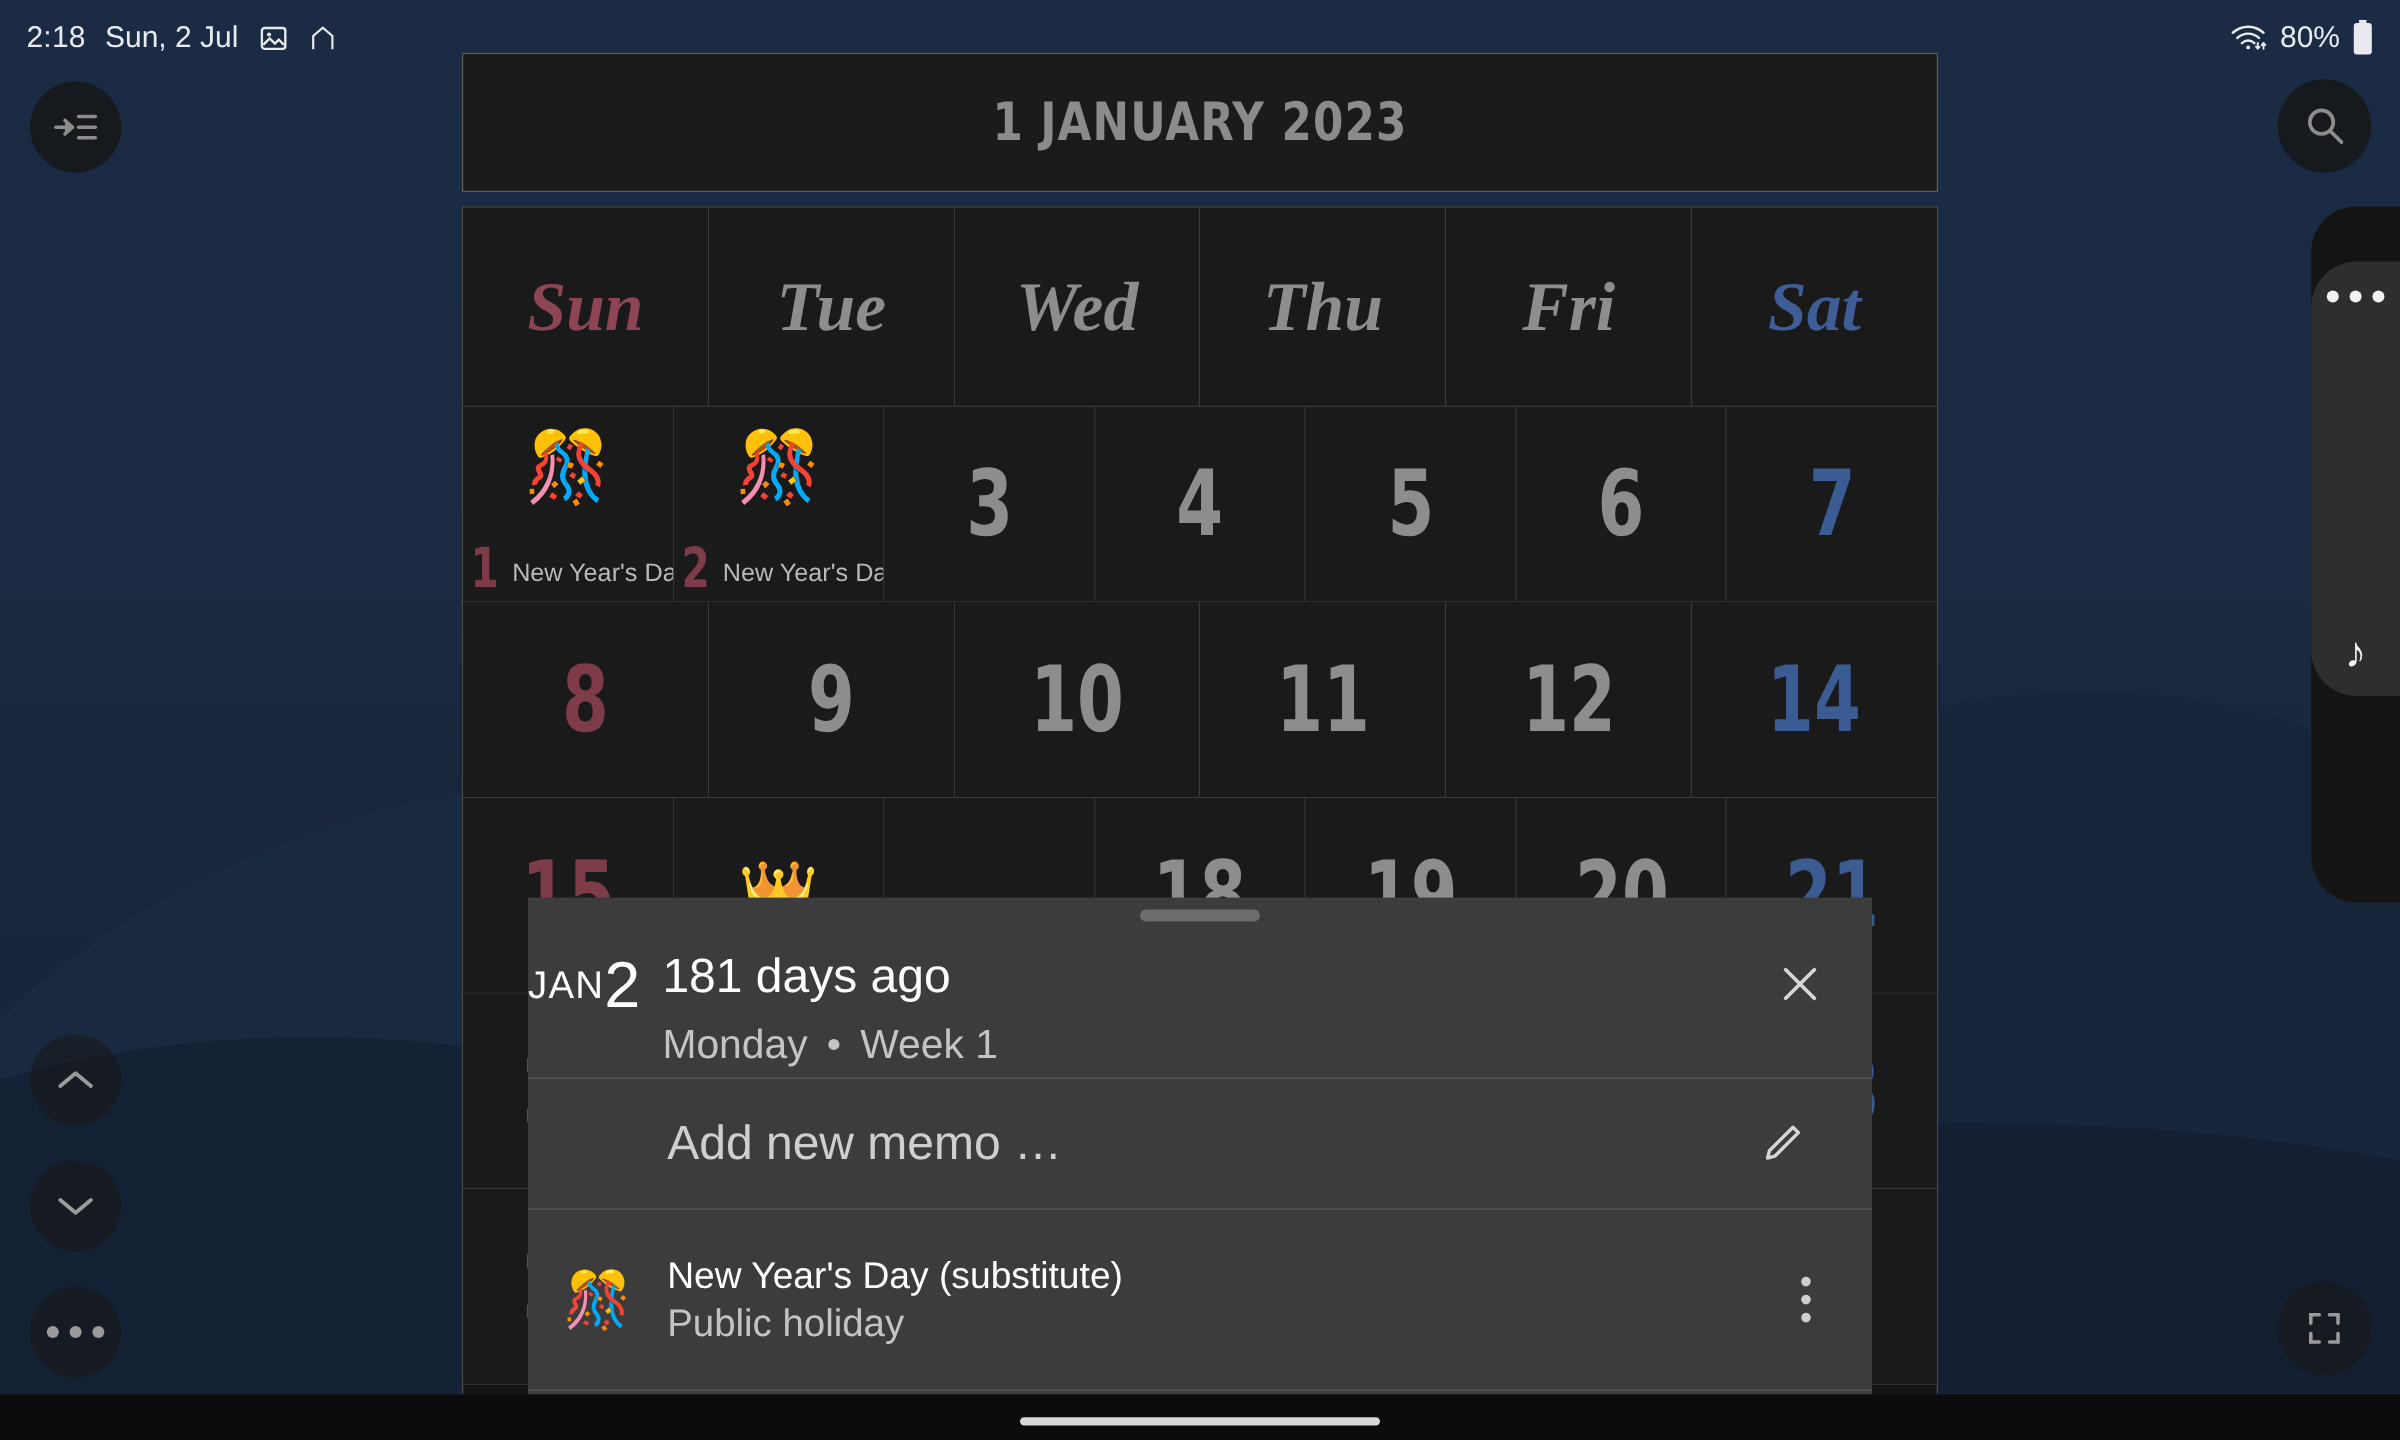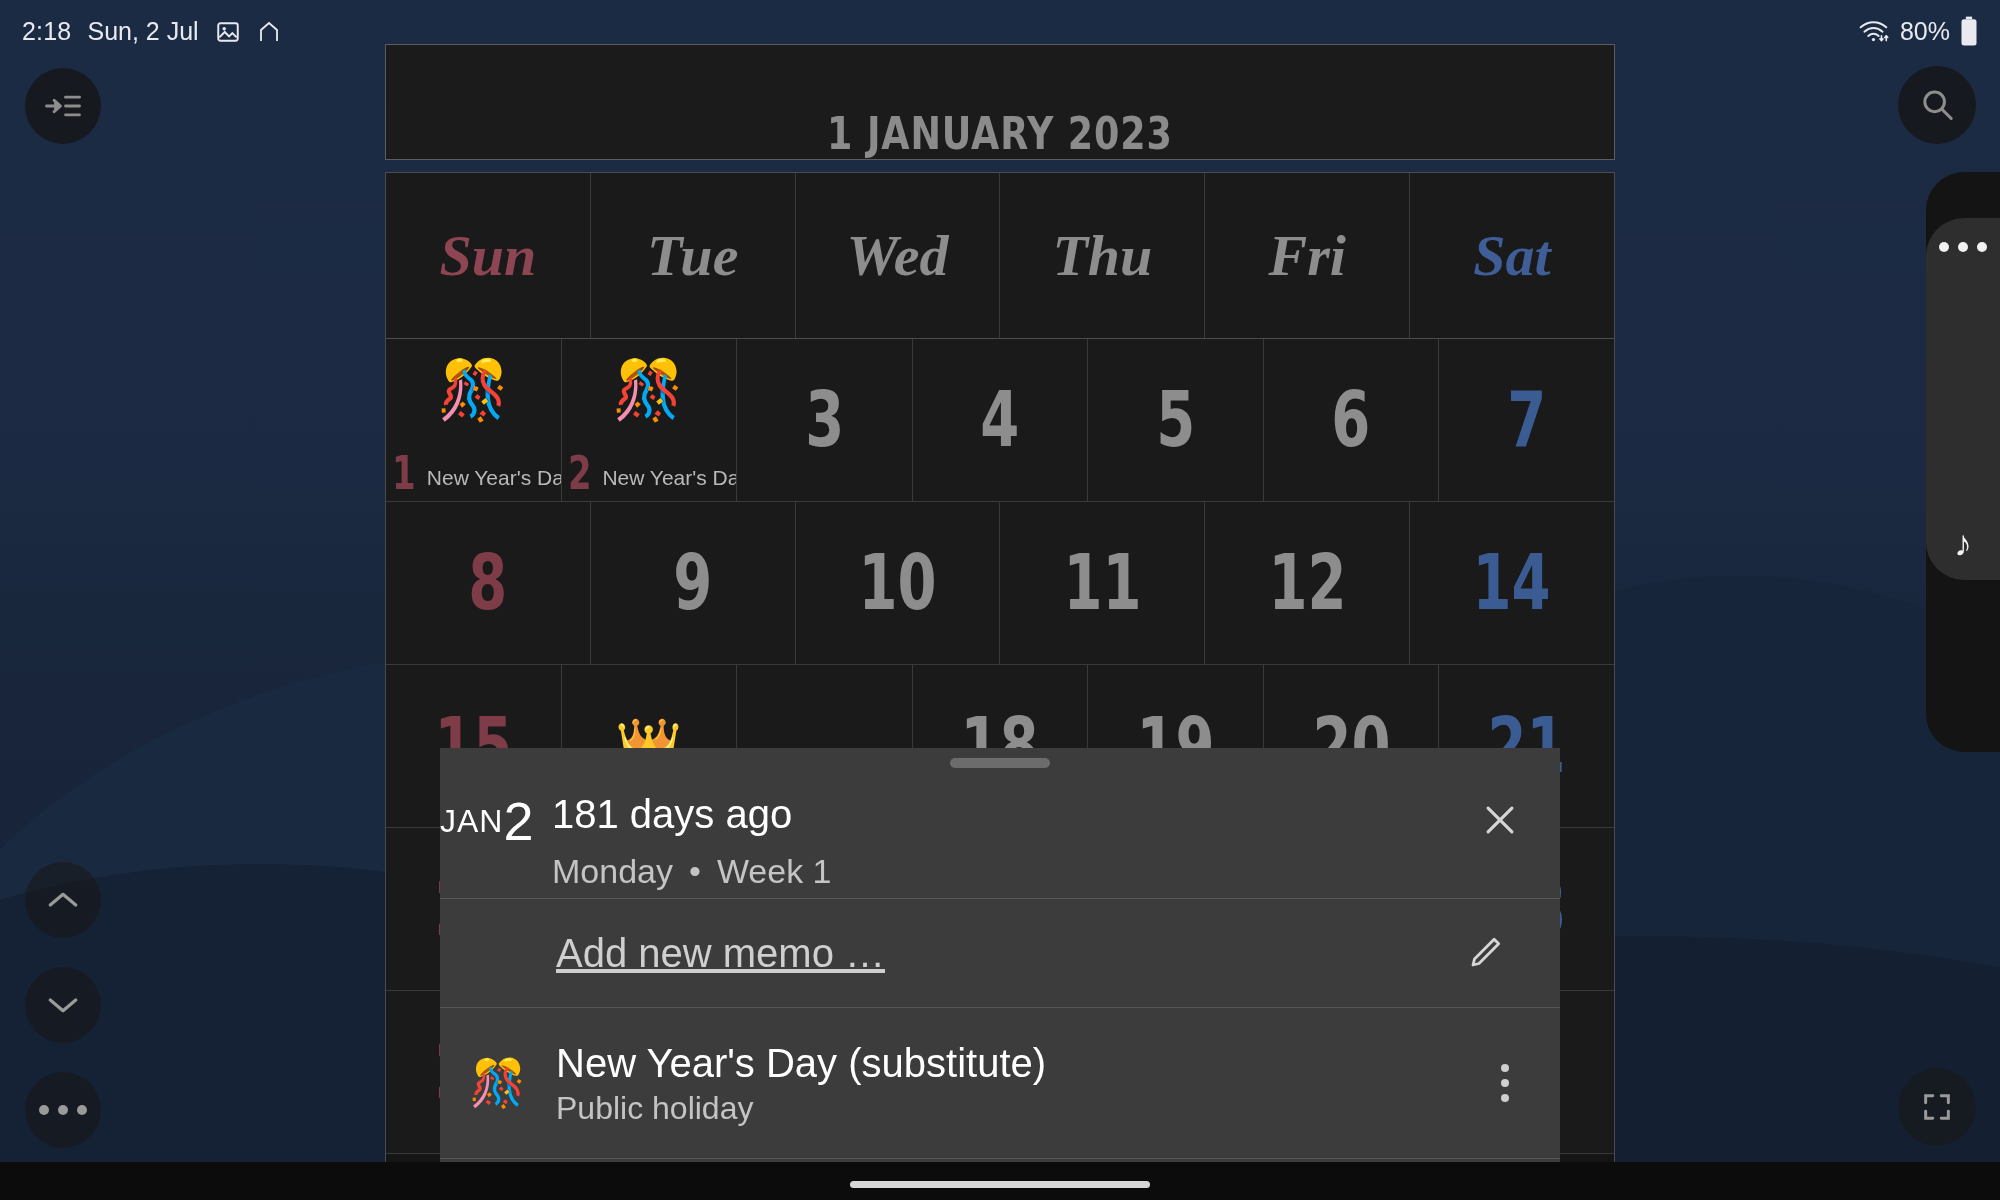--- a/index.html
+++ b/index.html
@@ -61,21 +61,21 @@
   .dots3 i { width:10px; height:10px; border-radius:50%; background:#f2f2f2; display:block; }
   .musicnote { color:#f2f2f2; font-size:36px; line-height:1; }
 
   
   #calendar {
     position:absolute; left:385px; top:44px; width:1230px; height:1122px;
     z-index:10; display:flex; flex-direction:column;
   }
   #cal-header {
     height:116px; background:#1b1b1b; border:1px solid #5d5d5d;
-    display:flex; align-items:flex-end; justify-content:center;
+    display:flex; align-items:center; justify-content:center;
     margin-bottom:12px;
   }
   #cal-header .title {
     font-family:"Liberation Sans Narrow","DejaVu Sans Condensed","Liberation Sans",sans-serif;
     font-weight:700; font-size:44px; color:#8b8b8b; letter-spacing:1px;
     transform:scaleX(.92); transform-origin:center;
   }
   #cal-grid {
     flex:1; border:1px solid #4c4c4c; border-bottom:none;
     background:#151515; display:flex; flex-direction:column; overflow:hidden;
@@ -140,26 +140,26 @@
   #sheet-head .sub { font-size:34px; color:#c4c4c4; margin-top:16px; }
   #sheet-head .sub .dot { margin:0 16px; }
   #sheet-close {
     width:120px; flex:0 0 120px; display:flex; align-items:flex-start; justify-content:center;
     padding-top:6px;
   }
   .divider { height:1px; background:#585858; width:100%; }
   #memo-row {
     height:108px; display:flex; align-items:center; padding:0 30px 0 0;
   }
-  #memo-row .memo-text { flex:1; padding-left:116px; font-size:40px; color:#cfcfcf;text-decoration:underline; }
+  #memo-row .memo-text { flex:1; padding-left:116px; font-size:40px; color:#cfcfcf; }
   #memo-row .pencil { width:90px; display:flex; align-items:center; justify-content:center; }
   #event-row { height:150px; display:flex; align-items:center; }
   #event-row .ev-emoji { width:116px; flex:0 0 116px; display:flex; align-items:center; justify-content:center; font-size:46px; }
   #event-row .ev-text { flex:1; }
-  #event-row .ev-title { font-size:40px; color:#ffffff; line-height:1.15; }
+  #event-row .ev-title { font-size:31px; color:#ffffff; line-height:1.15; }
   #event-row .ev-sub { font-size:32px; color:#c4c4c4; margin-top:4px; }
   #event-row .ev-menu { width:110px; display:flex; align-items:center; justify-content:center; }
   .vdots { display:flex; flex-direction:column; gap:7px; }
   .vdots i { width:8px; height:8px; border-radius:50%; background:#cfcfcf; display:block; }
 
   
   #navbar { position:absolute; left:0; bottom:0; width:100%; height:38px; background:#0c0c0c; z-index:60; }
   #nav-pill { position:absolute; left:50%; transform:translateX(-50%); bottom:12px;
               width:300px; height:7px; border-radius:4px; background:#d8d8d8; }
 

